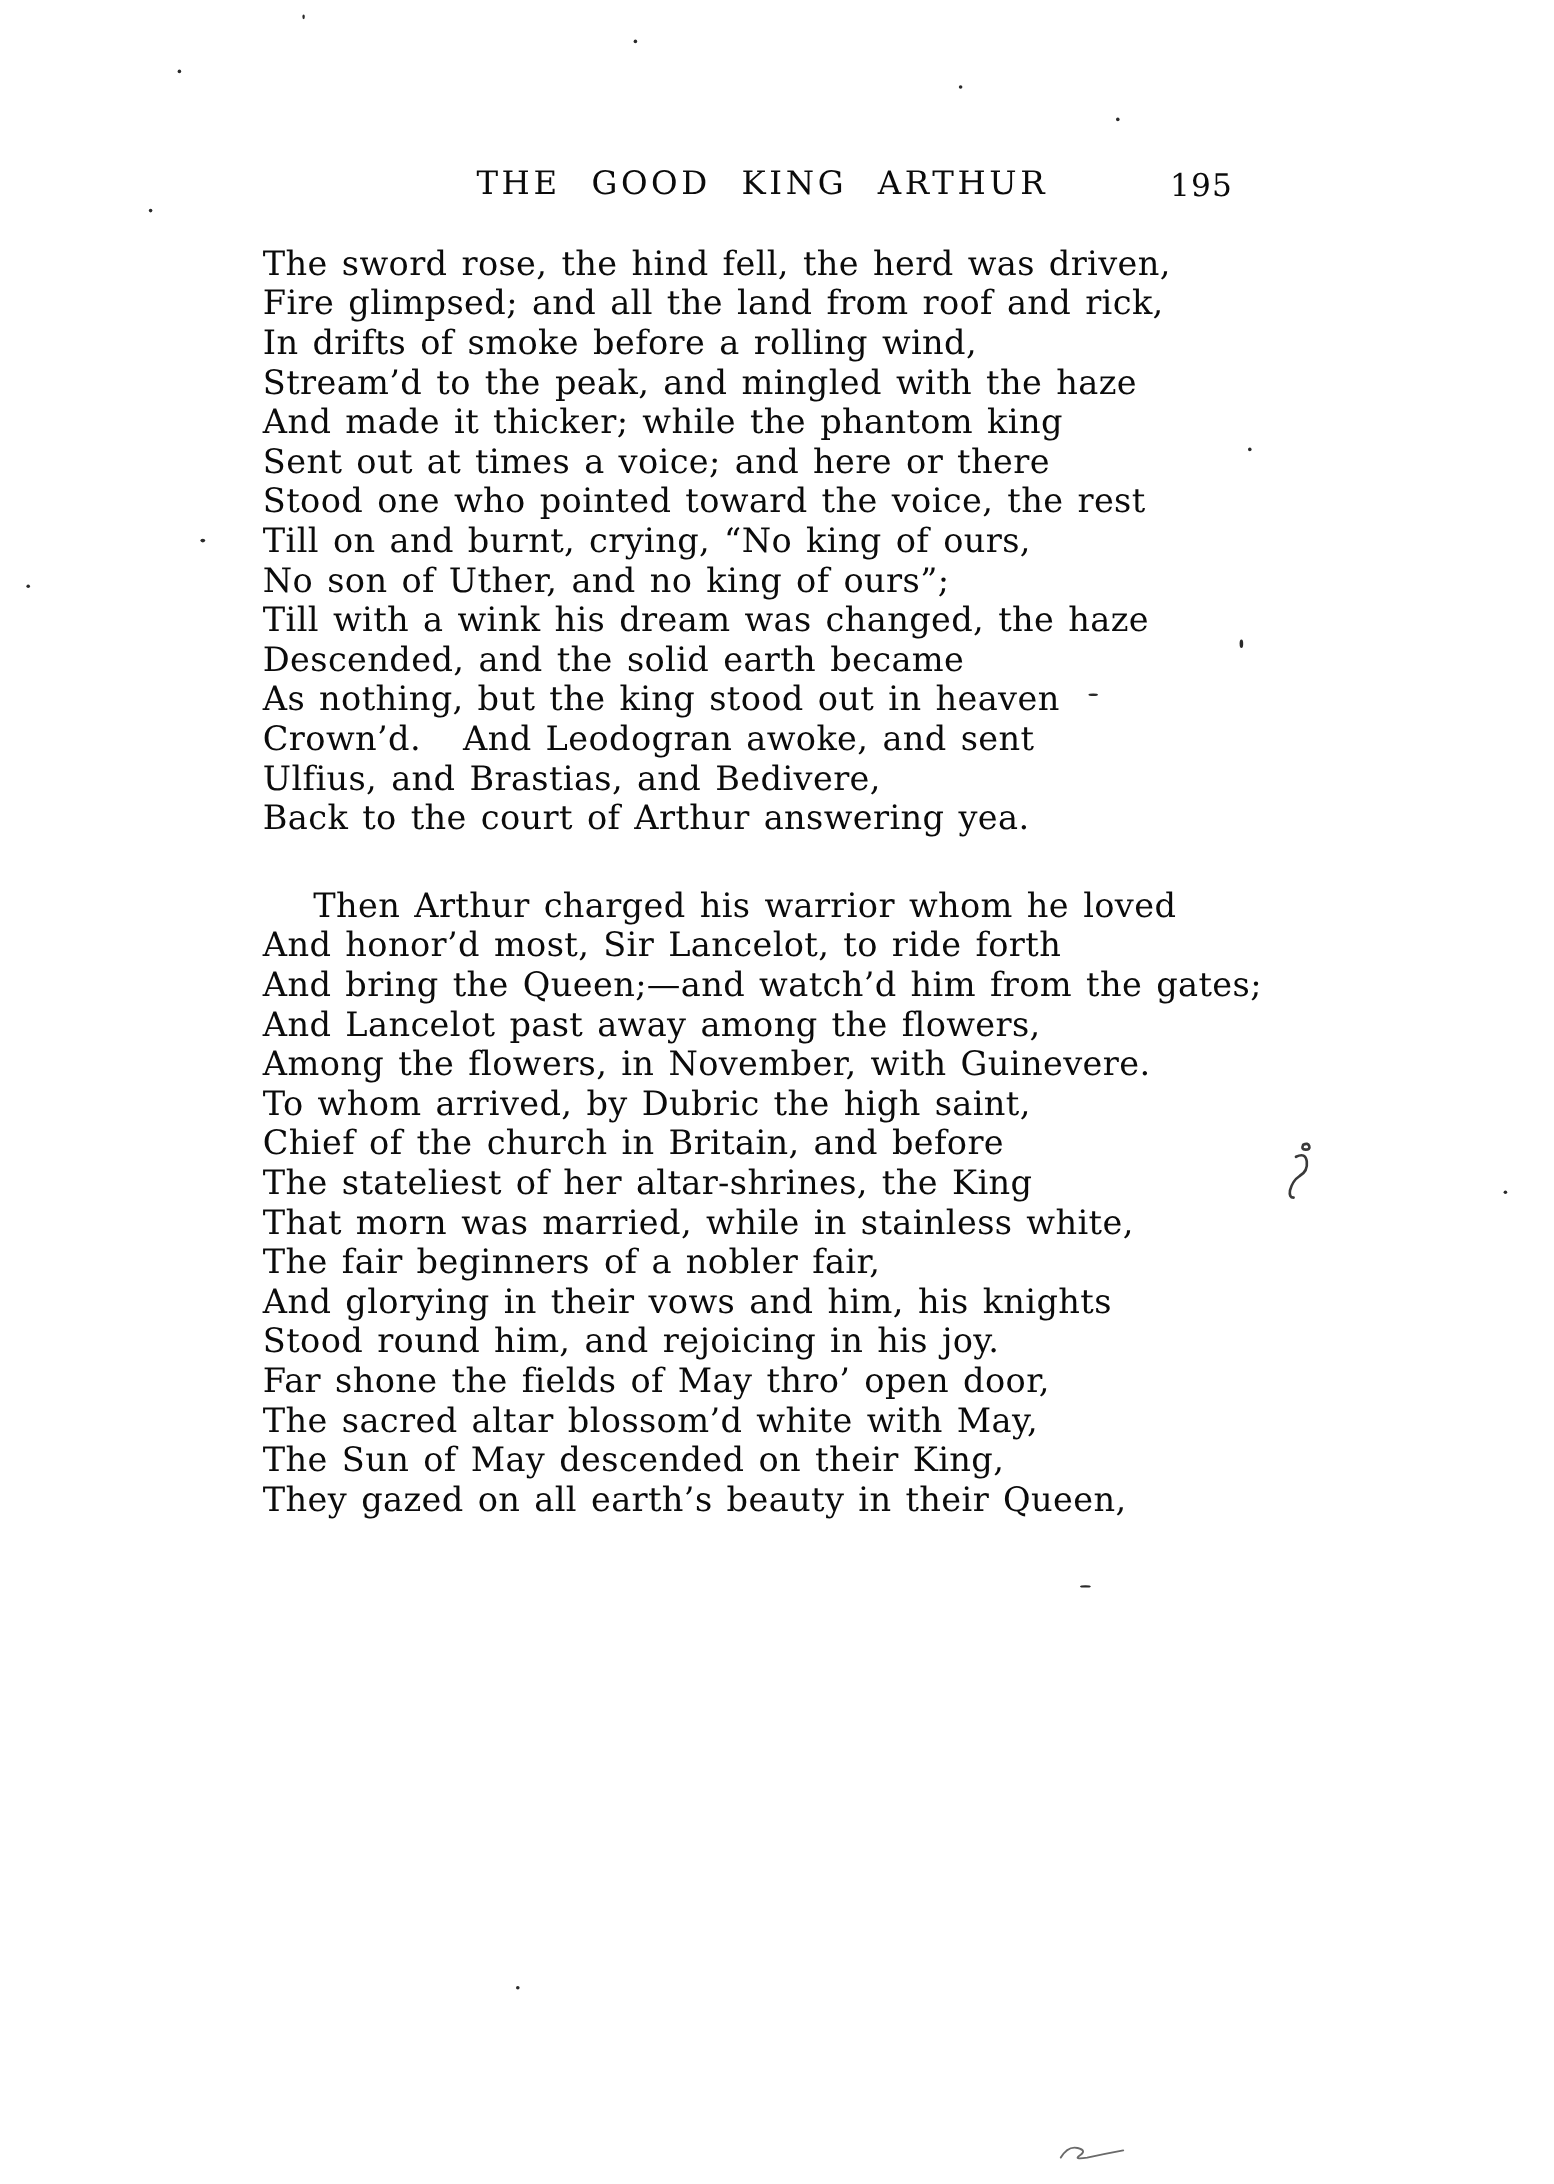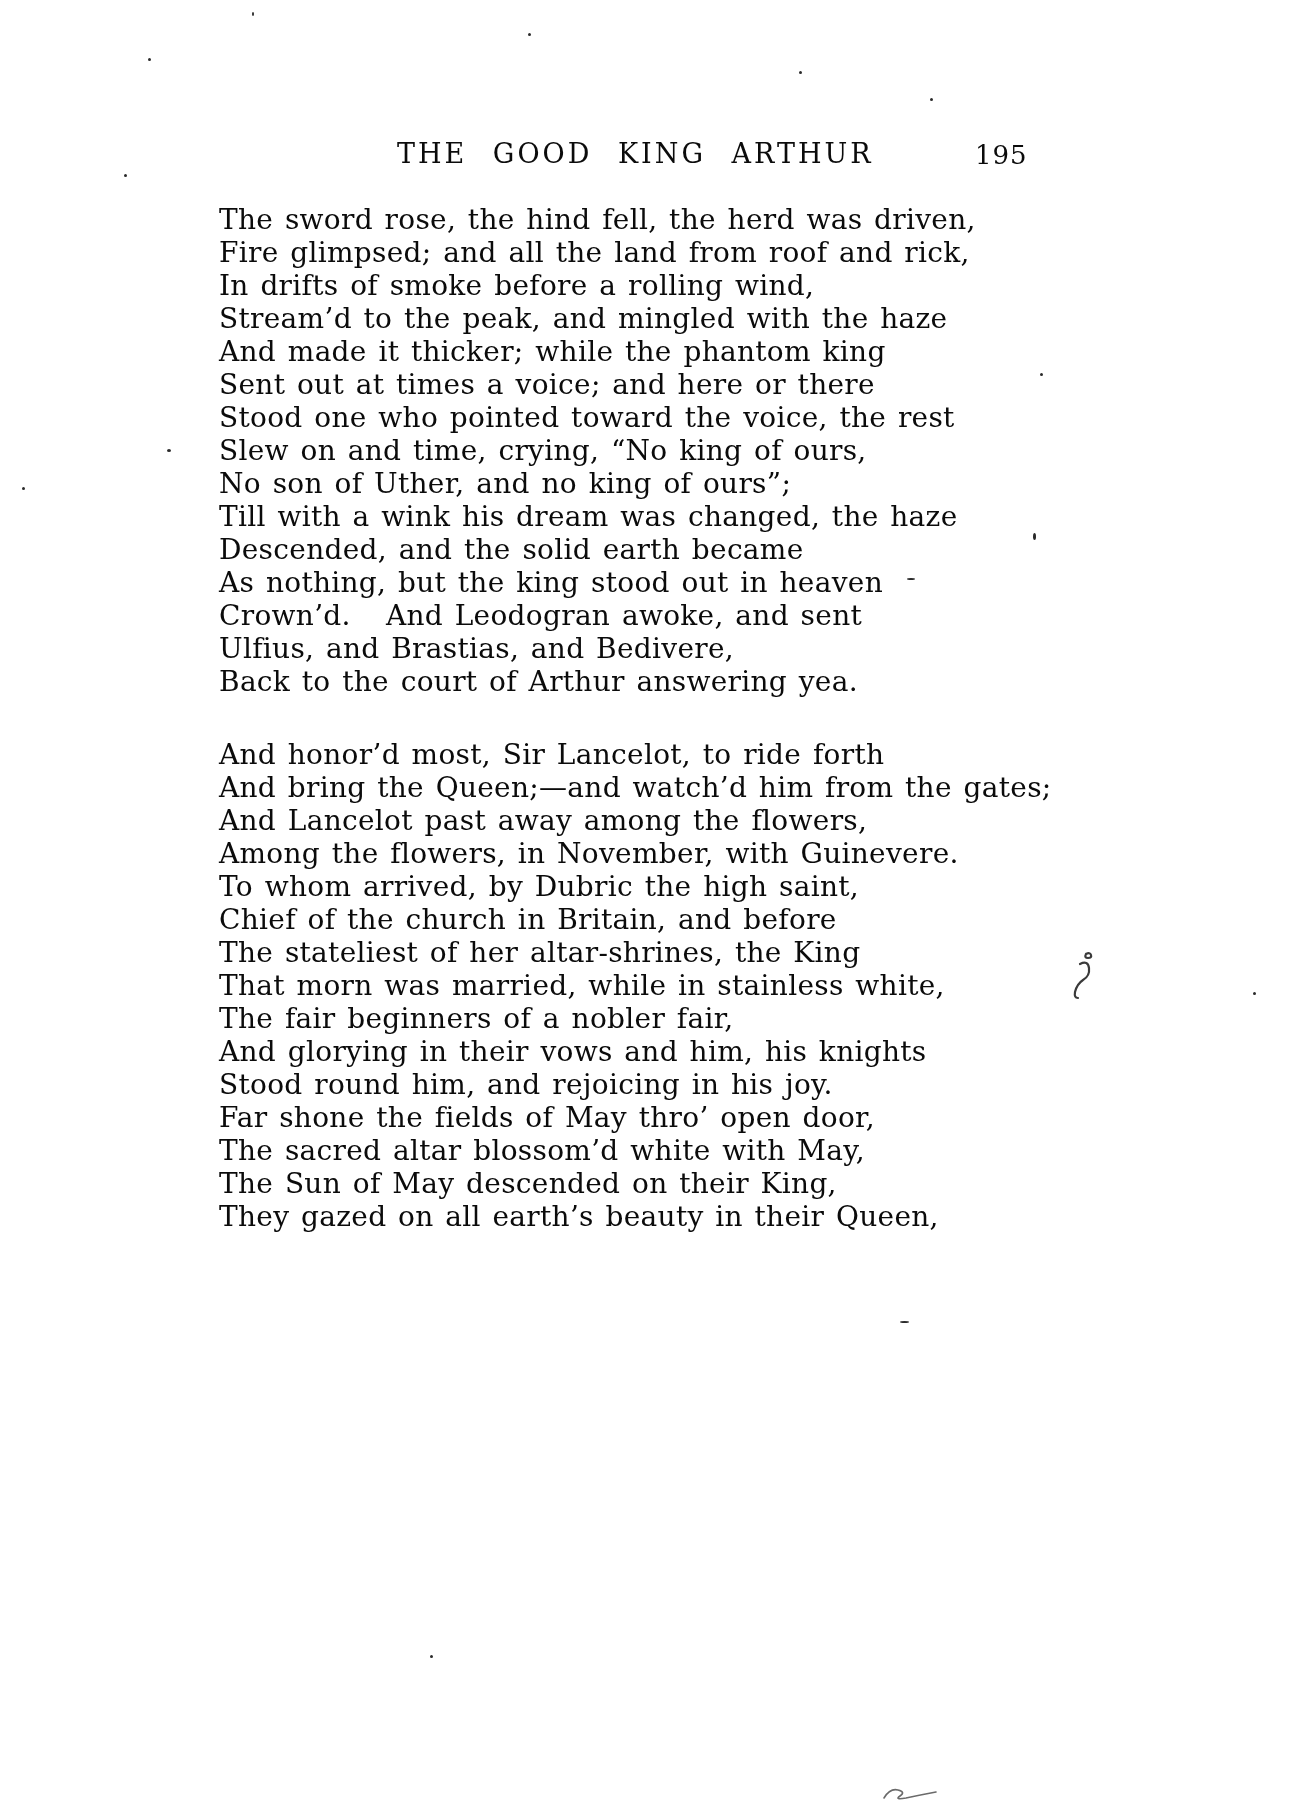--- a/index.html
+++ b/index.html
@@ -77,30 +77,31 @@
 
   <div class="poem" id="poem">
       <div class="stanza">
         <div class="poem-line">The sword rose, the hind fell, the herd was driven,</div>
         <div class="poem-line">Fire glimpsed; and all the land from roof and rick,</div>
         <div class="poem-line">In drifts of smoke before a rolling wind,</div>
         <div class="poem-line">Stream’d to the peak, and mingled with the haze</div>
         <div class="poem-line">And made it thicker; while the phantom king</div>
         <div class="poem-line">Sent out at times a voice; and here or there</div>
         <div class="poem-line">Stood one who pointed toward the voice, the rest</div>
-        <div class="poem-line">Slew on and time, crying, “No king of ours,</div>
+        <div class="poem-line">Till on and burnt, crying, “No king of ours,</div>
         <div class="poem-line">No son of Uther, and no king of ours”;</div>
         <div class="poem-line">Till with a wink his dream was changed, the haze</div>
         <div class="poem-line">Descended, and the solid earth became</div>
         <div class="poem-line">As nothing, but the king stood out in heaven</div>
         <div class="poem-line">Crown’d.   And Leodogran awoke, and sent</div>
         <div class="poem-line">Ulfius, and Brastias, and Bedivere,</div>
         <div class="poem-line">Back to the court of Arthur answering yea.</div>
       </div>
       <div class="stanza">
+        <div class="poem-line indent">Then Arthur charged his warrior whom he loved</div>
         <div class="poem-line">And honor’d most, Sir Lancelot, to ride forth</div>
         <div class="poem-line">And bring the Queen;—and watch’d him from the gates;</div>
         <div class="poem-line">And Lancelot past away among the flowers,</div>
         <div class="poem-line">Among the flowers, in November, with Guinevere.</div>
         <div class="poem-line">To whom arrived, by Dubric the high saint,</div>
         <div class="poem-line">Chief of the church in Britain, and before</div>
         <div class="poem-line">The stateliest of her altar-shrines, the King</div>
         <div class="poem-line">That morn was married, while in stainless white,</div>
         <div class="poem-line">The fair beginners of a nobler fair,</div>
         <div class="poem-line">And glorying in their vows and him, his knights</div>

